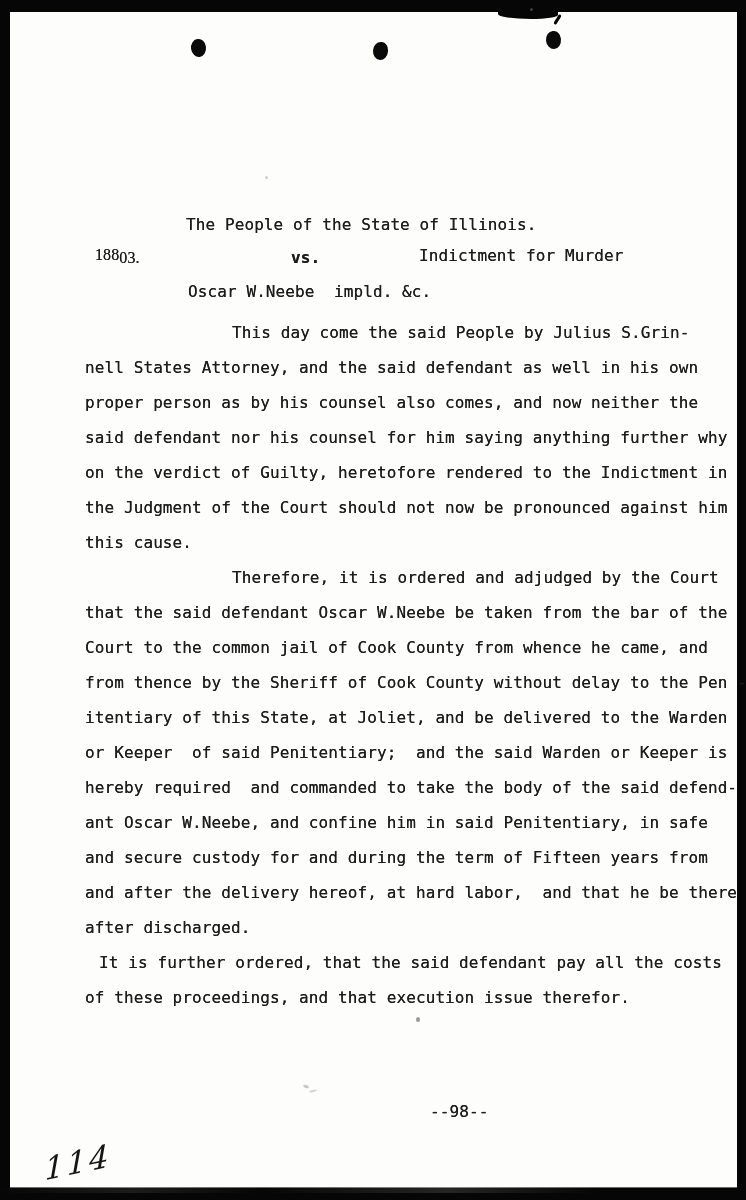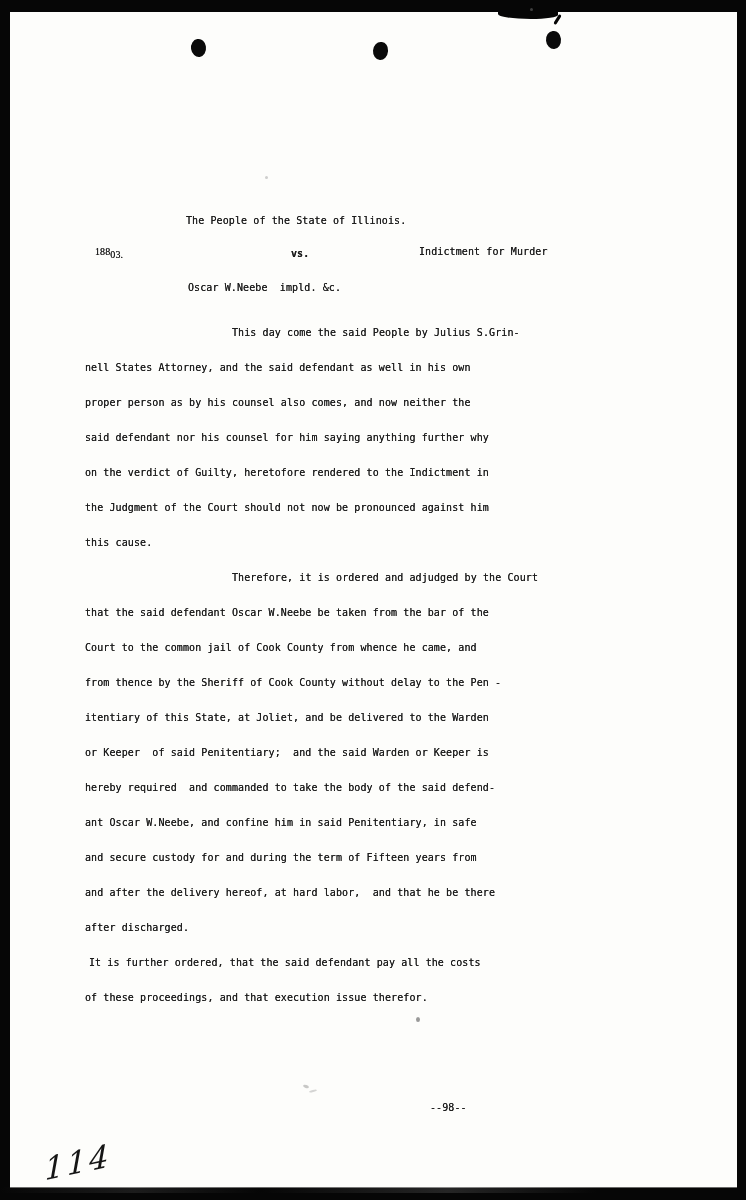--- a/index.html
+++ b/index.html
@@ -39,38 +39,38 @@
   .hole {
     position: absolute; width: 15px; height: 18px;
     background: #0a0a0a; border-radius: 50% 45% 50% 50%;
   }
   .hole-1 { left: 191px; top: 39px; transform: rotate(-8deg); }
   .hole-2 { left: 373px; top: 42px; transform: rotate(4deg); }
   .hole-3 { left: 546px; top: 31px; transform: rotate(-5deg); }
 
   
   .tw {
-    font-size: 10px;
+    font-size: 16px;
     letter-spacing: 0.1px;
     white-space: pre;
     color: #1c1c1c;
     text-shadow: 0 0 0.6px rgba(25,25,25,0.9);
   }
   .doc-title { position: absolute; left: 186px; top: 215px; }
   .case-row { position: absolute; left: 0; top: 246px; width: 746px; height: 22px; }
   .case-number { position: absolute; left: 95px; top: 0; font-family: Liberation Serif, serif; }
   .case-number .sub { position: relative; top: 3px; }
   .versus { position: absolute; left: 291px; top: 2px; font-weight: bold; text-align: center; }
   .charge { position: absolute; left: 419px; top: 0; }
   .defendant-line { position: absolute; left: 188px; top: 282px; }
 
   .body-block { position: absolute; left: 85px; top: 315px; width: 650px; }
   .line { height: 35px; line-height: 35px; }
   .indent { padding-left: 147px; }
-  .indent-sm { padding-left: 4px; }
+  .indent-sm { padding-left: 4px; margin-left: 10px; }
 
   .page-number { position: absolute; left: 430px; top: 1102px; }
 
   .folio {
     position: absolute; left: 44px; top: 1144px;
     font-family: "DejaVu Serif", "Liberation Serif", serif;
     font-style: italic; font-size: 31px; color: #151515;
     transform: rotate(-12deg) skewX(-12deg);
     letter-spacing: 3px;
   }

